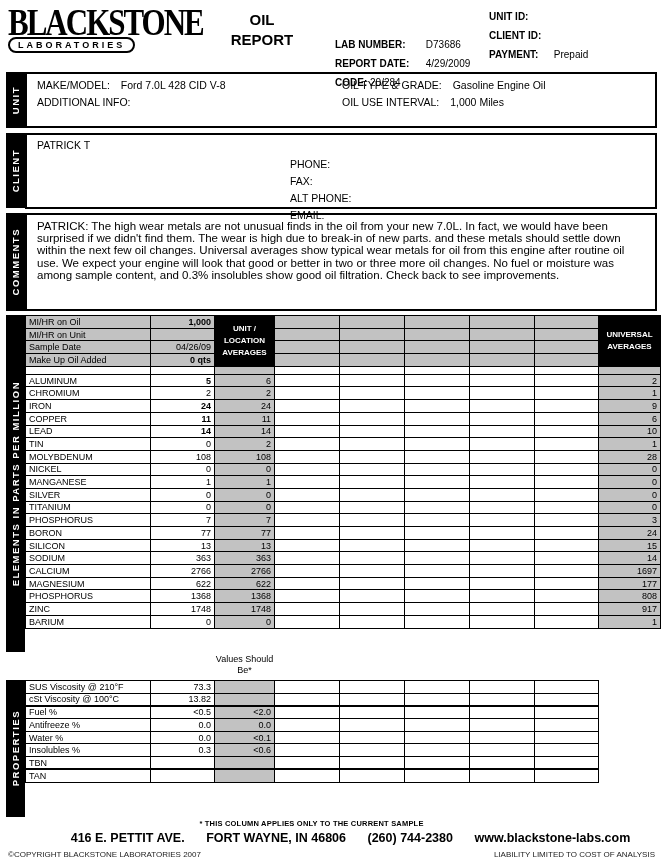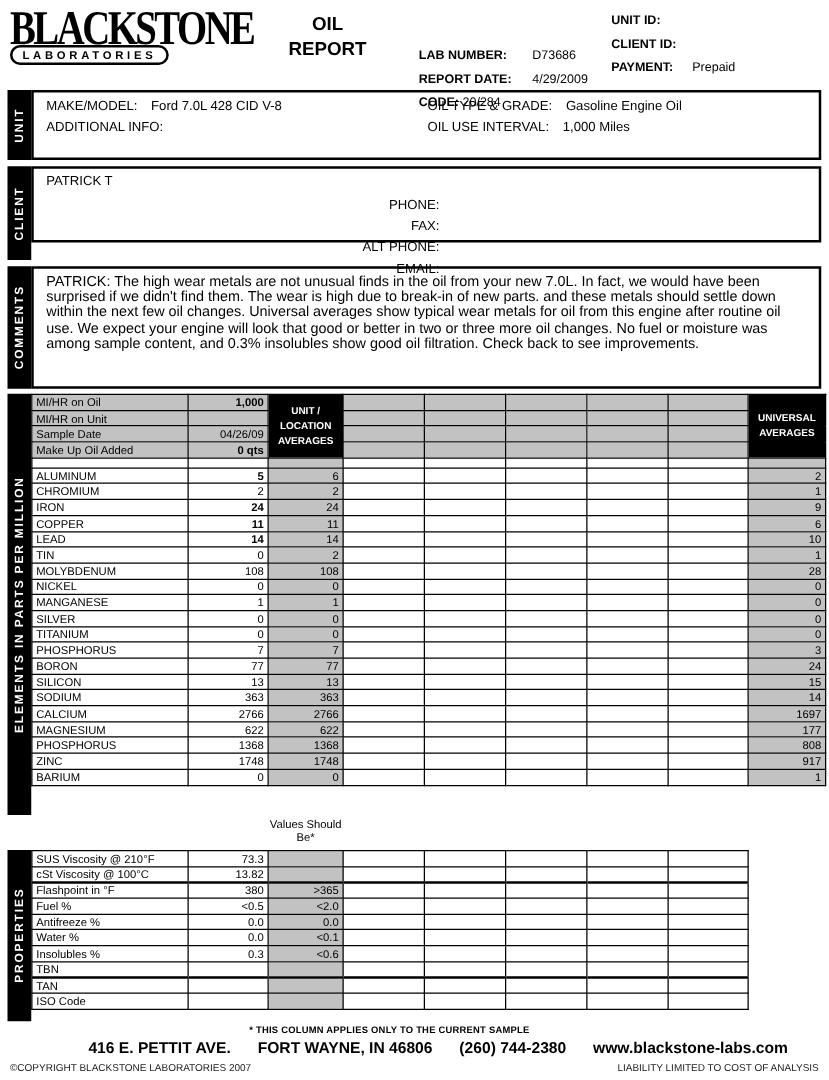--- a/index.html
+++ b/index.html
@@ -133,21 +133,21 @@
   <div class="fieldline">
     <span class="flabel">OIL USE INTERVAL:</span>
     <span class="fvalue">1,000 Miles</span>
   </div>
 </div>
 </div>
 
 <div class="abs tab" style="top:133px; height:75px;">
   <span>CLIENT</span>
 </div>
-<div class="abs secbox" style="top:133px; height:61px;text-align:right;">
+<div class="abs secbox" style="top:133px; height:76px;">
   <div class="abs" style="left:10px; top:4px; font-size:10.5px;">PATRICK T</div>
   <div class="abs" style="left:263px; top:4px;margin-top:17px;">
   <div class="fieldline">
     <span class="flabel">PHONE:</span>
     <span class="fvalue"></span>
   </div>
 
   <div class="fieldline">
     <span class="flabel">FAX:</span>
     <span class="fvalue"></span>
@@ -515,30 +515,20 @@
     <td>cSt Viscosity @ 100°C</td>
     <td class="num">13.82</td>
     <td class="grey num"></td>
     <td></td>
     <td></td>
     <td></td>
     <td></td>
     <td></td>
   </tr>
 
-  <tr>
-    <td>Flashpoint in °F</td>
-    <td class="num">380</td>
-    <td class="grey num">&gt;365</td>
-    <td></td>
-    <td></td>
-    <td></td>
-    <td></td>
-    <td></td>
-  </tr>
 
   <tr>
     <td>Fuel %</td>
     <td class="num">&lt;0.5</td>
     <td class="grey num">&lt;2.0</td>
     <td></td>
     <td></td>
     <td></td>
     <td></td>
     <td></td>
@@ -592,30 +582,20 @@
     <td>TAN</td>
     <td class="num"></td>
     <td class="grey num"></td>
     <td></td>
     <td></td>
     <td></td>
     <td></td>
     <td></td>
   </tr>
 
-  <tr>
-    <td>ISO Code</td>
-    <td class="num"></td>
-    <td class="grey num"></td>
-    <td></td>
-    <td></td>
-    <td></td>
-    <td></td>
-    <td></td>
-  </tr>
 </tbody>
 </table>
 
 <div class="abs footnote">* THIS COLUMN APPLIES ONLY TO THE CURRENT SAMPLE</div>
 
 <div class="abs address">
   <span>416 E. PETTIT AVE.</span>
   <span>FORT WAYNE, IN  46806</span>
   <span>(260) 744-2380</span>
   <span>www.blackstone-labs.com</span>

